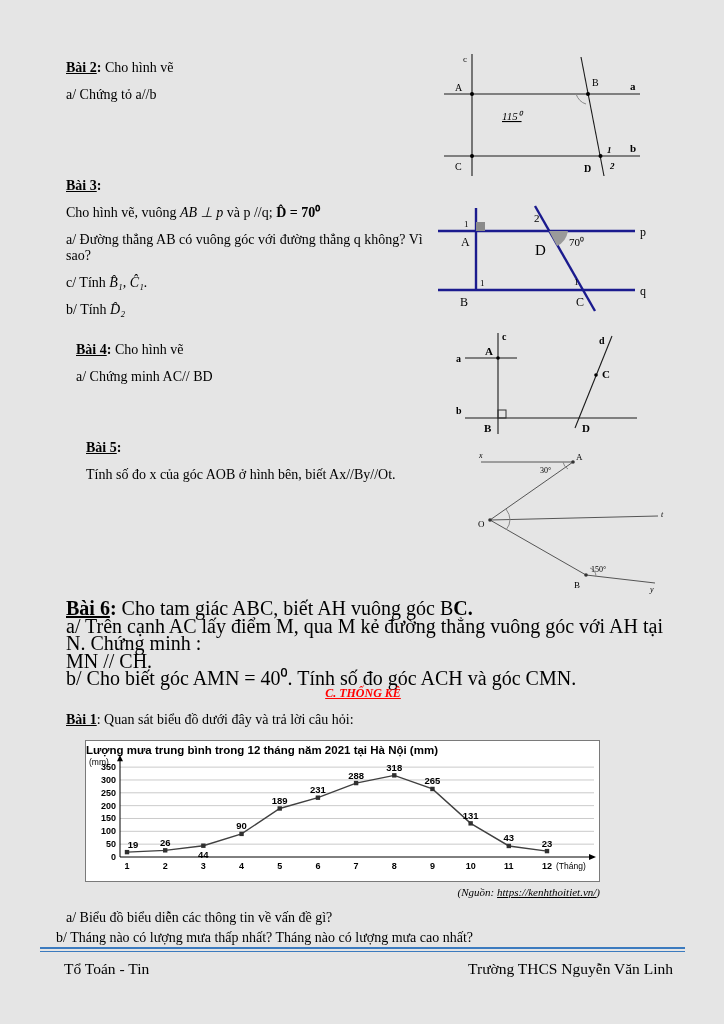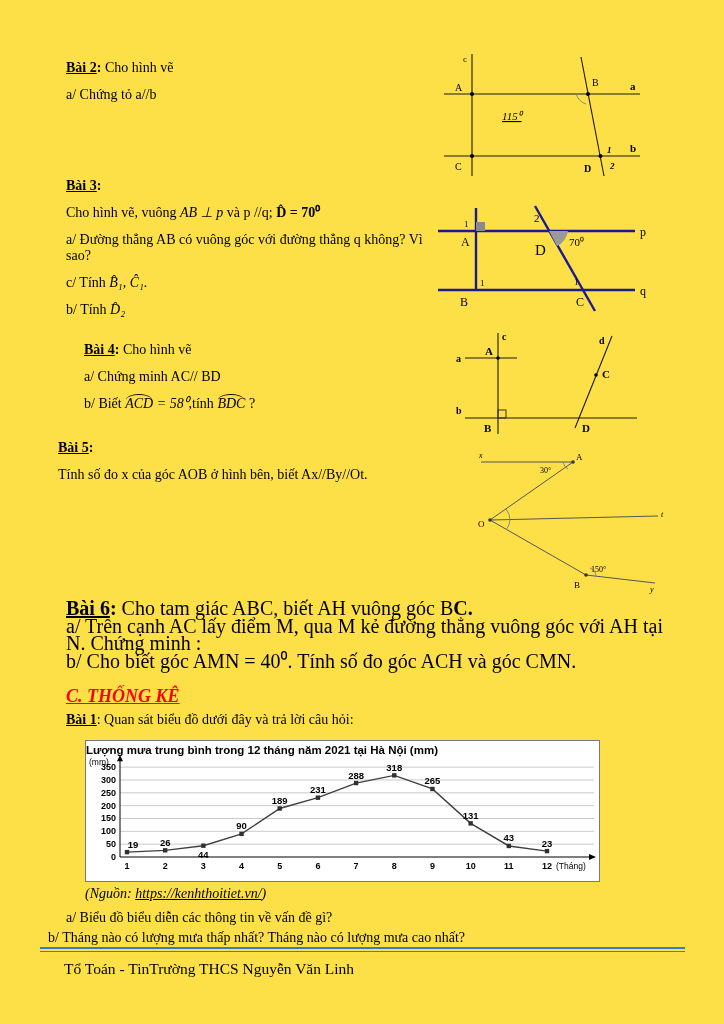--- a/index.html
+++ b/index.html
@@ -1,53 +1,53 @@
 <!DOCTYPE html>
 <html><head>
 <meta charset="utf-8">
 <style>
   *{margin:0;padding:0;box-sizing:border-box}
   html,body{background:#fff}
   body{width:724px;height:1024px;font-family:"Liberation Serif",serif;color:#000}
-  .page{position:relative;width:724px;height:1024px;background:#fde047;overflow:hidden}
+  .page{position:relative;width:724px;height:1024px;background:#e5e5e5;overflow:hidden}
   .abs{position:absolute}
   .line{margin:0 0 11px;line-height:16px;font-size:14px}
   .tight{margin:0;line-height:17.5px;font-size:20px}
   .b{font-weight:bold}.u{text-decoration:underline}.i{font-style:italic}
   .arc{position:relative;display:inline-block;font-style:italic}
   .arc::after{content:"";position:absolute;left:1px;right:1px;top:-2px;height:5px;
     border-top:1px solid #000;border-radius:50% 50% 0 0/100% 100% 0 0}
-  .heading-c{position:absolute;left:66px;top:686px;width:594px;text-align:left;
-    font-size:18px;font-weight:bold;font-style:italic;color:#f00;text-decoration:underline}
+  .heading-c{position:absolute;left:66px;top:686px;width:594px;text-align:center;
+    font-size:12px;font-weight:bold;font-style:italic;color:#f00;text-decoration:underline}
   svg.fig{position:absolute}
   svg text{font-family:"Liberation Serif",serif;fill:#000}
   .k{stroke:#1a1a1a;stroke-width:1.1}
   .bl{stroke:#1b1b8e;stroke-width:2.4}
   .g{stroke:#555;stroke-width:1}
   .sq{fill:none;stroke:#333;stroke-width:1}
   .arcln{fill:none;stroke:#888;stroke-width:1}
   .t8{font-size:8px}.t8i{font-size:8px;font-style:italic}.t9{font-size:9px}
   .t9bi{font-size:9px;font-weight:bold;font-style:italic}
   .t10{font-size:10px}.t10b{font-size:10px;font-weight:bold}
   .t11{font-size:11px}.t11b{font-size:11px;font-weight:bold}
   .t11iu{font-size:11px;font-style:italic;text-decoration:underline}
   .t12{font-size:12px}.t16{font-size:15px}
   .chart-box{position:absolute;left:85px;top:740px;width:515px;height:142px;
     border:1px solid #7a7a7a;background:#fff}
   .chart-title{text-align:left;font-family:"Liberation Sans",sans-serif;
     font-weight:bold;font-size:11.5px;padding-top:3px}
   #rain-svg{display:block;margin:0 auto;font-family:"Liberation Sans",sans-serif}
   #rain-svg text{font-family:"Liberation Sans",sans-serif}
-  .chart-source{position:absolute;left:85px;top:886px;width:515px;text-align:left;
-    font-size:14px;font-style:italic}
+  .chart-source{position:absolute;left:85px;top:886px;width:515px;text-align:right;
+    font-size:11px;font-style:italic}
   .src-link{text-decoration:underline}
   .sep{position:absolute;left:40px;top:947px;width:645px;height:5px;
     border-top:2px solid #3c7bbf;border-bottom:1px solid #3c7bbf}
   .footer{position:absolute;left:64px;top:960px;width:609px;display:flex;
-    font-size:15.5px}
+    justify-content:space-between;font-size:15.5px}
 </style>
 </head>
 <body>
 
 <div class="page">
 
   <section class="abs" style="left:66px;top:60px;width:370px">
     <p class="line"><span class="b u">Bài 2</span><span class="b">:</span><span> Cho hình vẽ</span></p>
     <p class="line">a/ Chứng tỏ a//b</p>
   </section>
@@ -99,24 +99,23 @@
     <text x="23" y="48" class="t12">A</text>
     <text x="97" y="57" class="t16">D</text>
     <text x="131" y="48" class="t11">70⁰</text>
     <text x="42" y="88" class="t9">1</text>
     <text x="136" y="87" class="t9">1</text>
     <text x="22" y="108" class="t12">B</text>
     <text x="138" y="108" class="t12">C</text>
     <text x="202" y="97" class="t12">q</text>
   </svg>
 
-  <section class="abs" style="left:84px;top:342px;width:370px">
+  <section class="abs" style="left:76px;top:342px;width:370px">
     <p class="line"><span class="b u">Bài 4</span><span class="b">:</span><span>  Cho hình vẽ</span></p>
     <p class="line">a/ Chứng minh AC// BD</p>
-    <p class="line"><span>b/ Biết </span><span class="arc">ACD</span><span class="i"> = 58⁰</span><span>,tính  </span><span class="arc">BDC</span><span> ?</span></p>
   </section>
 
   <svg class="fig" style="left:455px;top:330px" width="190" height="112" viewBox="0 0 190 112">
     <g>
       <line x1="10" y1="28" x2="62" y2="28" class="k"></line>
       <line x1="10" y1="88" x2="182" y2="88" class="k"></line>
       <line x1="43" y1="3" x2="43" y2="104" class="k"></line>
       <line x1="157" y1="6" x2="120" y2="98" class="k"></line>
       <rect x="43" y="80" width="8" height="8" class="sq"></rect>
       <circle cx="43" cy="28" r="1.8"></circle>
@@ -125,21 +124,21 @@
     <text x="1" y="32" class="t10b">a</text>
     <text x="47" y="10" class="t10b">c</text>
     <text x="144" y="14" class="t10b">d</text>
     <text x="30" y="25" class="t11b">A</text>
     <text x="147" y="48" class="t11b">C</text>
     <text x="1" y="84" class="t10b">b</text>
     <text x="29" y="102" class="t11b">B</text>
     <text x="127" y="102" class="t11b">D</text>
   </svg>
 
-  <section class="abs" style="left:58px;top:440px;width:400px">
+  <section class="abs" style="left:86px;top:440px;width:400px">
     <p class="line"><span class="b u">Bài 5</span><span class="b">:</span></p>
     <p class="line">Tính số đo x của góc AOB ở hình bên, biết Ax//By//Ot.</p>
   </section>
 
   <svg class="fig" style="left:478px;top:450px" width="190" height="145" viewBox="0 0 190 145">
     <g>
       <line x1="3" y1="12" x2="95" y2="12" class="g"></line>
       <line x1="12" y1="70" x2="95" y2="12" class="g"></line>
       <line x1="12" y1="70" x2="180" y2="66" class="g"></line>
       <line x1="12" y1="70" x2="108" y2="125" class="g"></line>
@@ -157,20 +156,21 @@
     <text x="0" y="77" class="t9">O</text>
     <text x="183" y="67" class="t8i">t</text>
     <text x="113" y="122" class="t8">150°</text>
     <text x="96" y="138" class="t9">B</text>
     <text x="172" y="142" class="t8i">y</text>
   </svg>
 
   <section class="abs" style="left:66px;top:600px;width:610px">
     <p class="tight"><span class="b u">Bài 6</span><span class="b">:</span><span> Cho tam giác ABC, biết AH vuông góc B</span><span class="b">C.</span></p>
     <p class="tight">a/ Trên cạnh AC lấy điểm M, qua M kẻ đường thẳng vuông góc với AH tại N. Chứng minh :</p>
+    <p class="tight">MN // CH.</p>
     <p class="tight">b/ Cho biết góc AMN = 40⁰. Tính số đo góc ACH và góc CMN.</p>
   </section>
 
   <div class="heading-c">C. THỐNG KÊ</div>
 
   <section class="abs" style="left:66px;top:712px;width:600px">
     <p class="line"><span class="b u">Bài 1</span><span>:  Quan sát biểu đồ dưới đây và trả lời câu hỏi:</span></p>
   </section>
 
   <div class="chart-box">
@@ -232,21 +232,21 @@
         <rect x="457.8" y="92.8945945945946" width="4.4" height="4.4" fill="#303030"></rect>
         <text x="460" y="90.5945945945946" text-anchor="middle" font-size="9.5" font-weight="bold">23</text>
         <text x="460" y="113" text-anchor="middle" font-size="9" font-weight="bold">12</text>
         <text x="2" y="9" font-size="8.5">(mm)</text>
         <text x="469" y="113" font-size="8.5">(Tháng)</text>
       </svg>
   </div>
   <div class="chart-source"><span>(Nguồn: </span><span class="src-link">https://kenhthoitiet.vn/</span><span>)</span></div>
 
   <p class="abs line" style="left:66px;top:910px;width:600px">a/ Biểu đồ biểu diễn các thông tin về vấn đề gì?</p>
-  <p class="abs line" style="left:48px;top:930px;width:600px">b/ Tháng nào có lượng mưa thấp nhất? Tháng nào có lượng mưa cao nhất?</p>
+  <p class="abs line" style="left:56px;top:930px;width:600px">b/ Tháng nào có lượng mưa thấp nhất? Tháng nào có lượng mưa cao nhất?</p>
 
   <div class="sep"></div>
   <div class="footer">
     <span>Tổ Toán - Tin</span>
     <span>Trường THCS Nguyễn Văn Linh</span>
   </div>
 
 </div>
 
 </body></html>

